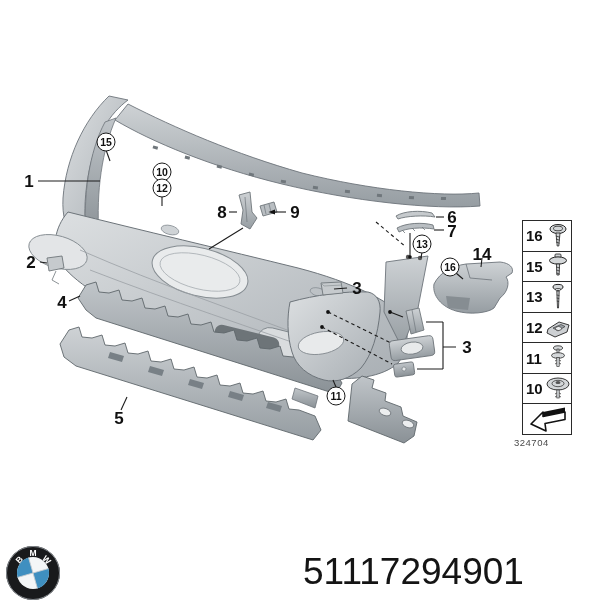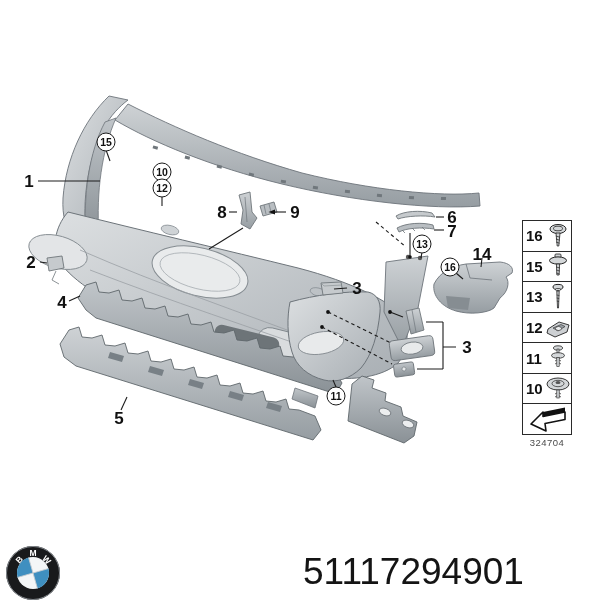--- a/index.html
+++ b/index.html
@@ -15,21 +15,21 @@
       border-radius:50%;background:#fff;display:flex;align-items:center;justify-content:center;
       font-weight:bold;font-size:10.5px;color:#111;line-height:1;}
   
   .legend{position:absolute;left:522px;top:220px;width:50px;height:215px;border:1.4px solid #2a2a2a;
           box-sizing:border-box;display:flex;flex-direction:column;background:#fff;}
   .legend .cell{flex:1 1 0;border-bottom:1.3px solid #2a2a2a;display:flex;align-items:center;
           box-sizing:border-box;overflow:hidden;}
   .legend .cell:last-child{border-bottom:none;justify-content:center;}
   .legend .num{font-weight:bold;font-size:15px;color:#111;padding-left:3px;width:18px;flex:0 0 auto;}
   .legend .ic{flex:1 1 auto;display:flex;justify-content:center;}
-  .dwg-no{position:absolute;left:514px;top:437px;width:66px;text-align:center;font-size:9.5px;
+  .dwg-no{position:absolute;left:514px;top:437px;width:66px;font-size:9.5px;
           color:#4a4a4a;letter-spacing:.5px;}
   .footer-text{position:absolute;left:303px;top:551px;font-size:37px;color:#141414;
           display:flex;gap:12px;white-space:nowrap;}
   .logo{position:absolute;left:5px;top:545px;width:56px;height:56px;}
 </style>
 </head>
 <body>
 
 <div class="page">
 

